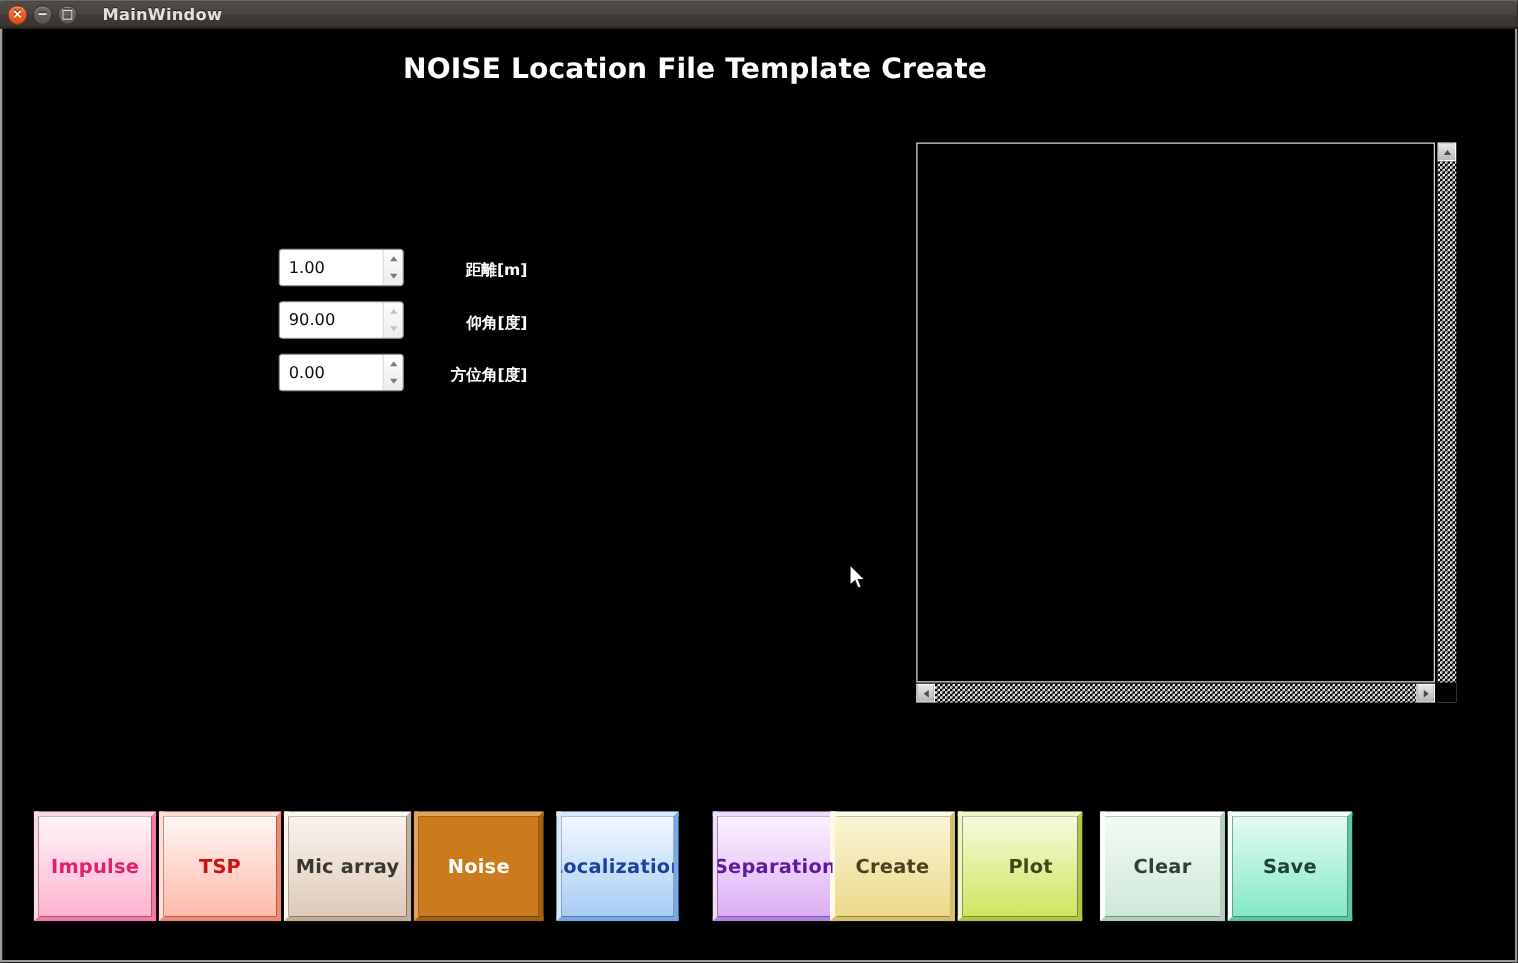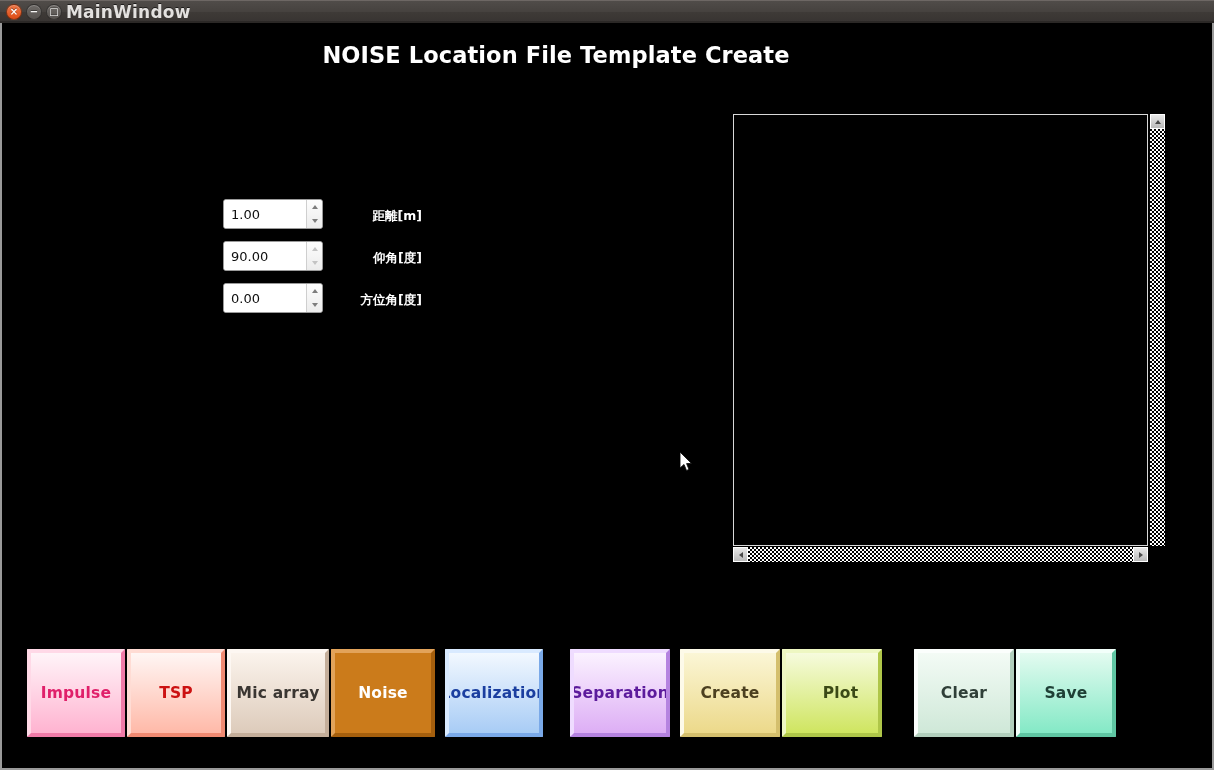--- a/index.html
+++ b/index.html
@@ -42,23 +42,23 @@
     display: flex; align-items: center; justify-content: center;
     font-size: 10px; line-height: 1; color: #ffffff;
     border: 1px solid rgba(0,0,0,.45);
     box-shadow: inset 0 1px 0 rgba(255,255,255,.22);
   }
   .wbtn.close  { background: linear-gradient(to bottom,#f07746,#dc4c16); }
   .wbtn.min    { background: linear-gradient(to bottom,#6e6a67,#56524f); }
   .wbtn.max    { background: linear-gradient(to bottom,#6e6a67,#56524f); }
   .wbtn span { text-shadow: 0 -1px 0 rgba(0,0,0,.4); font-weight: bold; }
   #wintitle {
-    margin-left: 4px;
+    margin-left: 20px;
     color: #e3e1df;
-    font-size: 17px;
+    font-size: 13px;
     font-weight: bold;
     text-shadow: 0 -1px 0 rgba(0,0,0,.6);
     letter-spacing: .2px;
   }
 
   
   #client {
     position: absolute; left: 0; top: 23px;
     width: 1210px; height: 745px;
     background: #000;
@@ -321,29 +321,29 @@
           </div>
         </div>
         <div class="bgroup" style="left: 443px;">
           <div class="btn" style="width: 98px; background: linear-gradient(rgb(242, 248, 255) 0%, rgb(168, 204, 245) 100%); border-color: rgb(217, 234, 255) rgb(122, 169, 232) rgb(122, 169, 232) rgb(217, 234, 255); color: rgb(27, 63, 160);">
             <span class="lbl">Localization</span>
           </div>
           <div class="btn" style="width: 100px; background: linear-gradient(rgb(251, 242, 255) 0%, rgb(221, 174, 245) 100%); border-color: rgb(239, 220, 255) rgb(181, 131, 224) rgb(181, 131, 224) rgb(239, 220, 255); color: rgb(92, 27, 156); margin-left: 25px;">
             <span class="lbl">Separation</span>
           </div>
         </div>
-        <div class="bgroup" style="left: 678px;">
+        <div class="bgroup" style="left: 662px;">
           <div class="btn" style="width: 100px; background: linear-gradient(rgb(251, 246, 214) 0%, rgb(236, 217, 138) 100%); border-color: rgb(253, 250, 233) rgb(212, 191, 109) rgb(212, 191, 109) rgb(253, 250, 233); color: rgb(76, 64, 32);">
             <span class="lbl">Create</span>
           </div>
           <div class="btn" style="width: 100px; background: linear-gradient(rgb(246, 251, 221) 0%, rgb(207, 229, 96) 100%); border-color: rgb(238, 247, 194) rgb(175, 198, 73) rgb(175, 198, 73) rgb(238, 247, 194); color: rgb(59, 74, 22); padding-left: 17px;">
             <span class="lbl">Plot</span>
           </div>
         </div>
-        <div class="bgroup" style="left: 912px;">
+        <div class="bgroup" style="left: 878px;">
           <div class="btn" style="width: 100px; background: linear-gradient(rgb(243, 251, 245) 0%, rgb(207, 232, 216) 100%); border-color: rgb(251, 254, 252) rgb(178, 207, 189) rgb(178, 207, 189) rgb(251, 254, 252); color: rgb(47, 63, 56);">
             <span class="lbl">Clear</span>
           </div>
           <div class="btn" style="width: 100px; background: linear-gradient(rgb(227, 251, 240) 0%, rgb(132, 233, 198) 100%); border-color: rgb(242, 255, 250) rgb(95, 198, 163) rgb(95, 198, 163) rgb(242, 255, 250); color: rgb(31, 64, 54);">
             <span class="lbl">Save</span>
           </div>
         </div>
       </div>
 
   </div>

